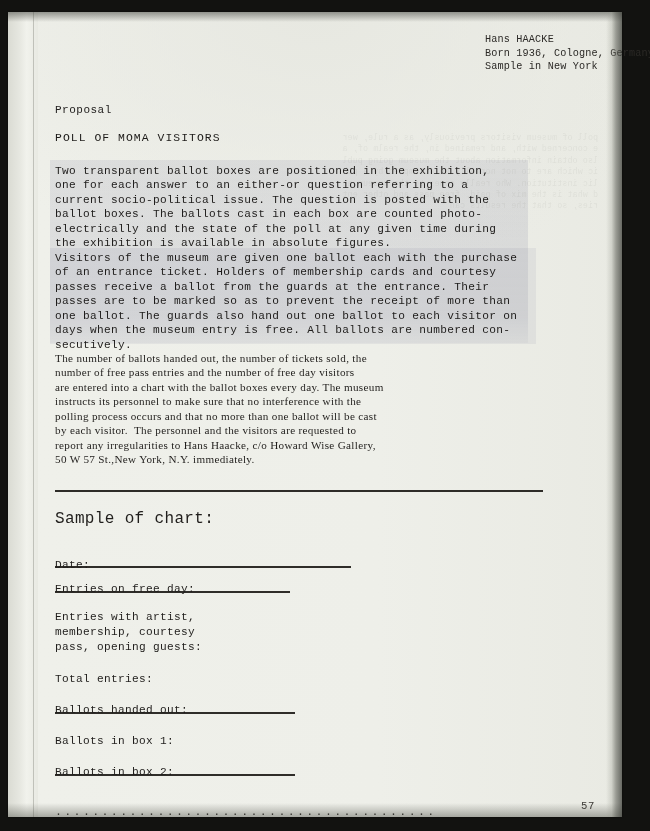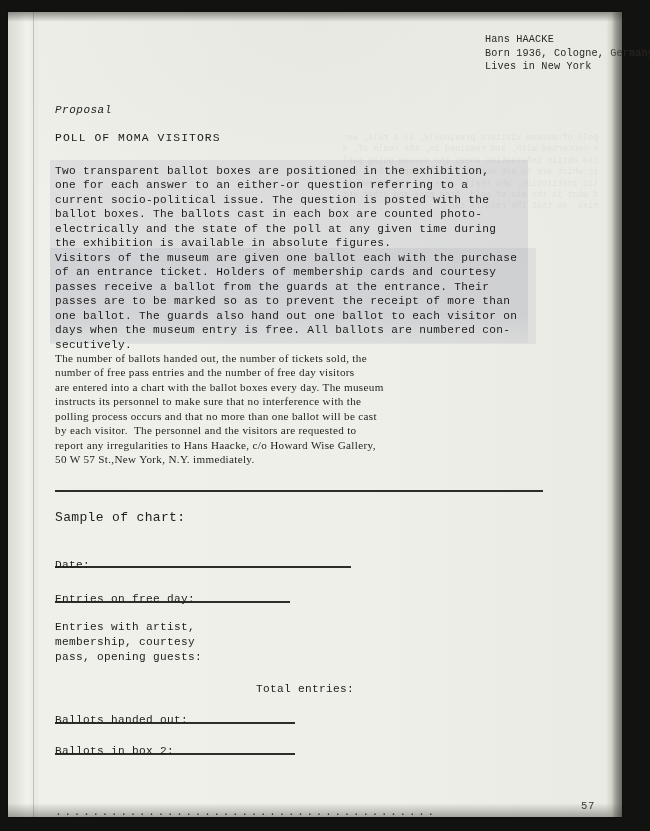--- a/index.html
+++ b/index.html
@@ -122,21 +122,20 @@
     color: #2b2926;
   }
 
   .proposal-label {
     position: absolute;
     left: 47px;
     top: 92px;
     font-size: 11px;
     letter-spacing: 0.5px;
     color: #232120;
-    font-style: italic;
   }
 
   .work-title {
     position: absolute;
     left: 47px;
     top: 120px;
     font-size: 11.4px;
     font-weight: normal;
     letter-spacing: 1.05px;
     color: #1d1b19;
@@ -187,21 +186,21 @@
     top: 478px;
     width: 488px;
     height: 1.6px;
     background: #2e2c28;
   }
 
   .sample-label {
     position: absolute;
     left: 47px;
     top: 498px;
-    font-size: 13px;
+    font-size: 16px;
     letter-spacing: 0.35px;
     color: #201e1c;
   }
 
   
   .chart {
     position: absolute;
     left: 47px;
     top: 543px;
     width: 500px;
@@ -256,21 +255,21 @@
     <div class="gutter">
       <div class="gutter-line"></div>
     </div>
 
     <div class="showthrough">poll of museum visitors previously, as a rule, were concerned with, and remained in, the realm of, also obtain information about the museum going public which are to not normally be attempted by a public institution. Who really comes to the museum and what is the mix of paid, free pass and other entries, so that the results can</div>
 
     <div class="content">
 
       <div class="byline"><span>Hans HAACKE</span>
 <span>Born 1936, Cologne, Germany</span>
-<span>Lives in New York</span></div>
+<span>Sample in New York</span></div>
 
       <div class="proposal-label">Proposal</div>
 
       <div class="work-title">POLL OF MOMA VISITORS</div>
 
       <div class="body-block p1">Two transparent ballot boxes are positioned in the exhibition,
 one for each answer to an either-or question referring to a
 current socio-political issue. The question is posted with the
 ballot boxes. The ballots cast in each box are counted photo-
 electrically and the state of the poll at any given time during
@@ -295,46 +294,49 @@
 
       <div class="tint"></div>
       <div class="tint2"></div>
 
       <div class="divider"></div>
 
       <div class="sample-label">Sample of chart:</div>
 
       <div class="chart">
 
-        <div class="row" style="margin-bottom:16px;">
+        <div class="row" style="margin-bottom:6px;">
           <span class="row-label">Date:</span>
           <span class="rule" style="left:0px; width:296px; top:11px;"></span>
         </div>
 
 
         <div class="row" style="margin-bottom:13px;">
           <span class="row-label">Entries on free day:</span>
           <span class="rule" style="left:0px; width:235px; top:12px;"></span>
         </div>
 
         <div class="row" style="margin-bottom:14px;">
           <span class="row-label">Entries with artist,
 membership, courtesy
 pass, opening guests:</span>
         </div>
 
-        <div class="row" style="margin-bottom:13px;text-align:center;">
+        <div class="row" style="margin-bottom:13px;">
           <span class="row-label">Total entries:</span>
         </div>
 
         <div class="row" style="margin-bottom:13px;">
           <span class="row-label">Ballots handed out:</span>
           <span class="rule" style="left:0px; width:240px; top:12px;"></span>
         </div>
 
+        <div class="row" style="margin-bottom:13px;">
+          <span class="row-label">Ballots in box 1:</span>
+        </div>
 
         <div class="row" style="margin-bottom:14px;">
           <span class="row-label">Ballots in box 2:</span>
           <span class="rule" style="left:0px; width:240px; top:12px;"></span>
         </div>
 
       </div>
 
       <div class="dots">.........................................</div>
 

